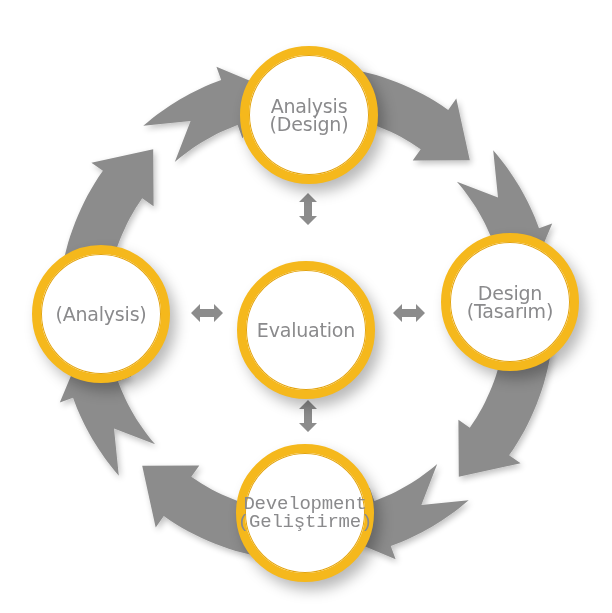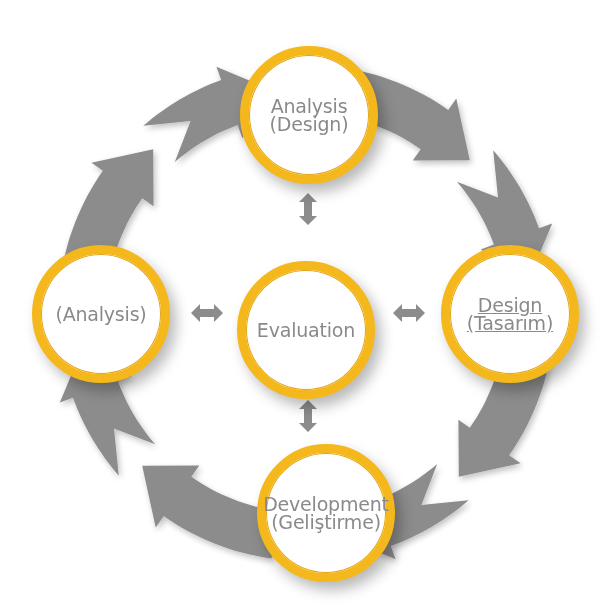--- a/index.html
+++ b/index.html
@@ -7,22 +7,22 @@
          font-family: "DejaVu Sans", "Liberation Sans", sans-serif; }
   #stage { position: absolute; left: 0; top: 0; width: 612px; height: 613px; }
   .node { position: absolute; width: 138px; height: 138px; border-radius: 50%;
           box-sizing: border-box; background: #ffffff;
           border: 9px solid #f5b81c;
           box-shadow: 0 0 0 1px #e3a410 inset, 6px 8px 14px rgba(0,0,0,0.28);
           display: flex; flex-direction: column; align-items: center; justify-content: center;
           text-align: center; color: #8a8a8c; }
   .node .t1, .node .t2 { font-size: 19px; line-height: 18px; white-space: nowrap; letter-spacing: -0.2px; }
   #node-analysis { left: 240px; top: 46px; }
-  #node-design { left: 441px; top: 245px; text-decoration: underline; }
-  #node-development { left: 257px; top: 444px; }
+  #node-design { left: 441px; top: 233px; }
+  #node-development { left: 236px; top: 444px; font-family: Liberation Mono, monospace; }
   #node-implementation { left: 32px; top: 245px; }
   #node-evaluation { left: 237px; top: 261px; }
 </style>
 </head>
 <body>
 
 <div id="stage">
   <svg id="arrows" width="612" height="613" viewBox="0 0 612 613" style="position:absolute;left:0;top:0">
     <defs>
       <filter id="sh" x="-20%" y="-20%" width="140%" height="140%">

